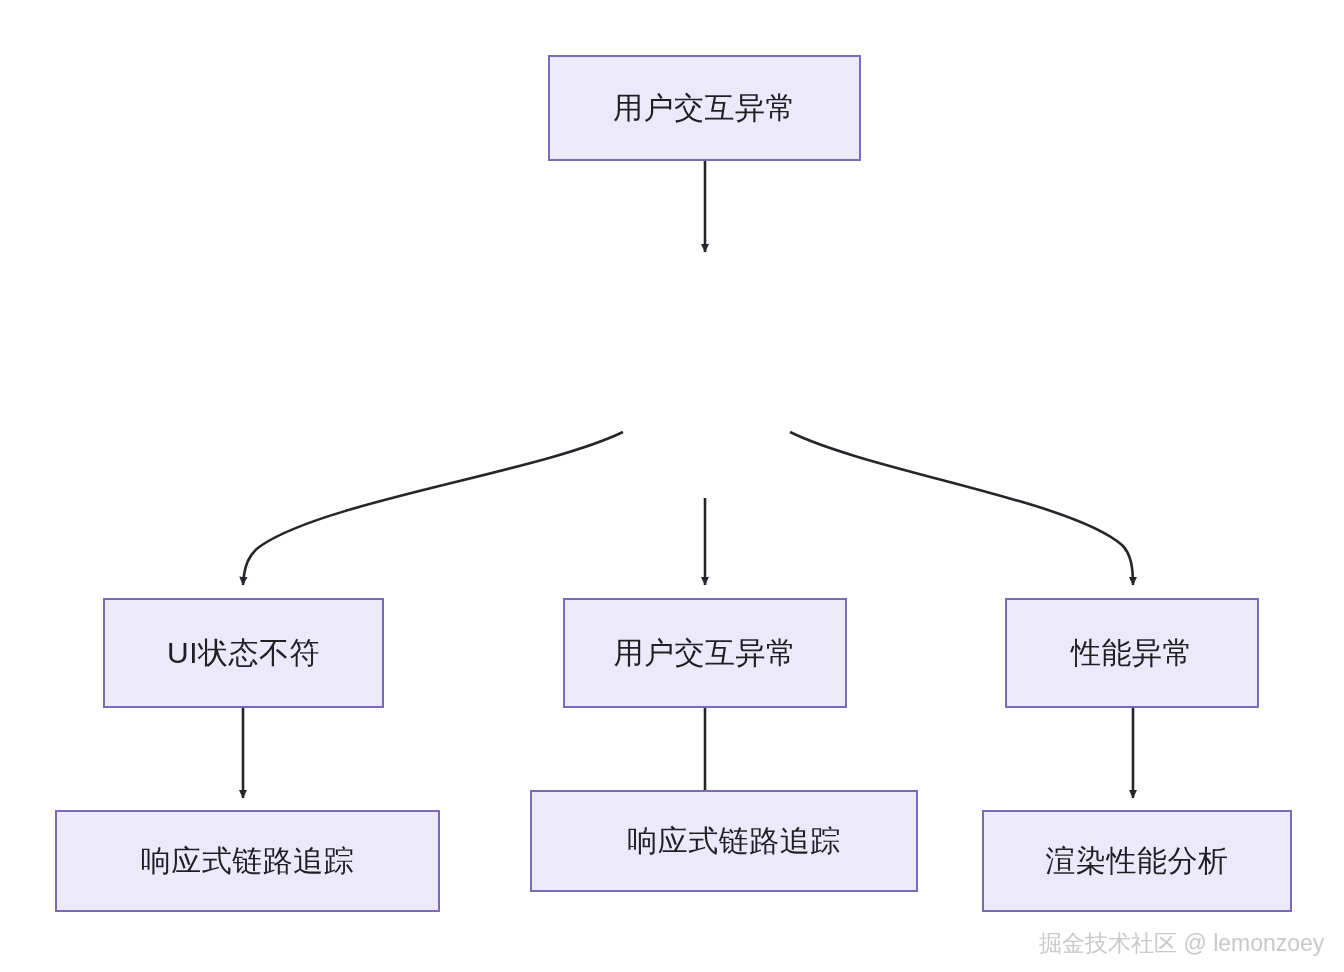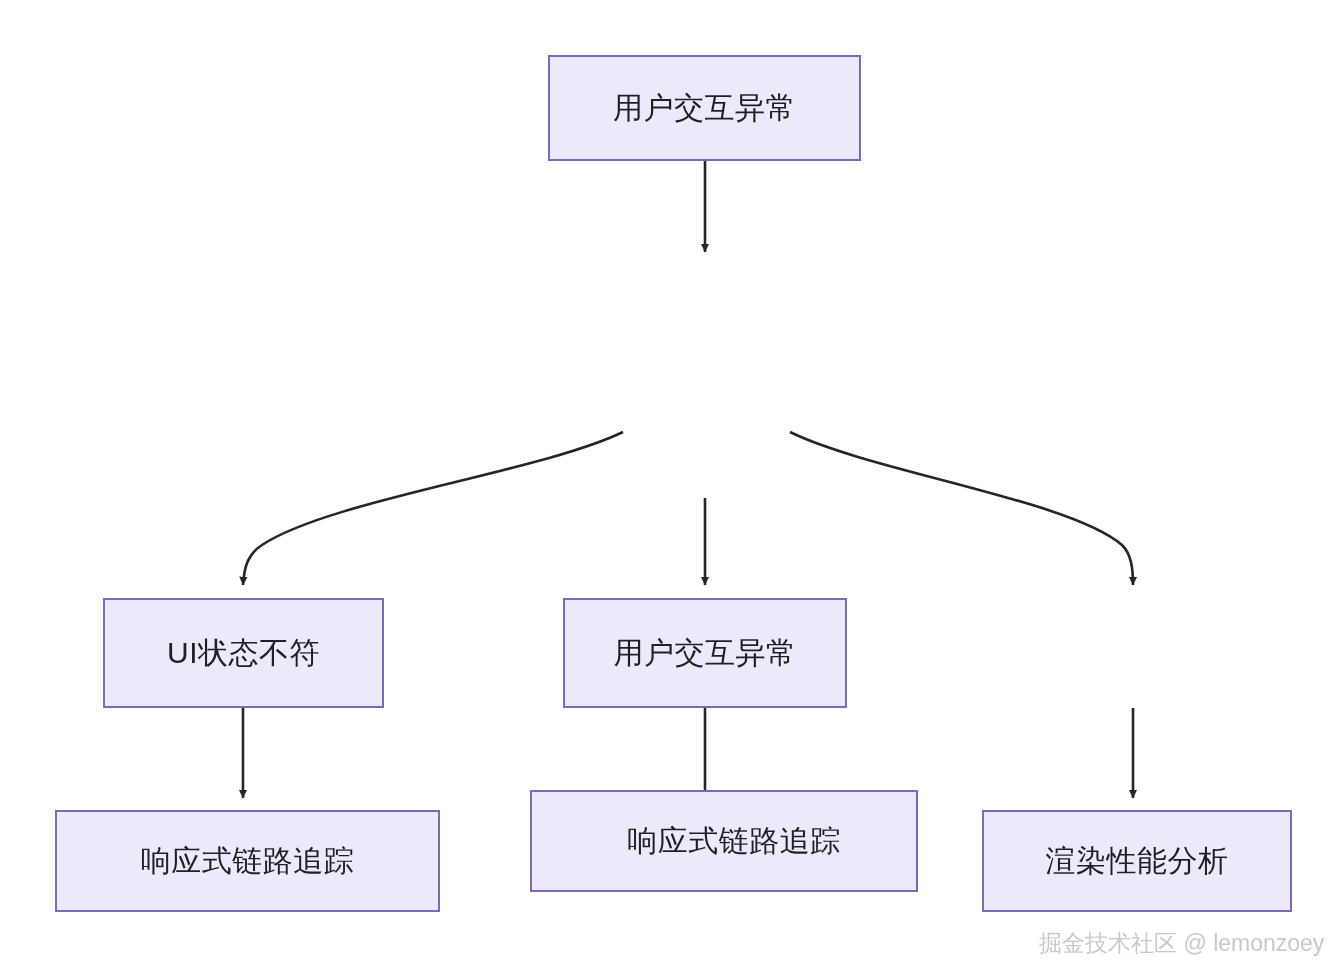--- a/index.html
+++ b/index.html
@@ -108,20 +108,23 @@
 
 
   <div class="node" style="left:103px; top:598px; width:281px; height:110px;justify-content:center;">
     <span class="node-label">UI状态不符</span>
   </div>
 
   <div class="node" style="left:563px; top:598px; width:284px; height:110px;">
     <span class="node-label">用户交互异常</span>
   </div>
 
+  <div class="node" style="left:1005px; top:598px; width:254px; height:110px;">
+    <span class="node-label">性能异常</span>
+  </div>
 
   <div class="node" style="left:55px; top:810px; width:385px; height:102px;">
     <span class="node-label">响应式链路追踪</span>
   </div>
 
   <div class="node" style="left:530px; top:790px; width:388px; height:102px;padding-left:20px;">
     <span class="node-label">响应式链路追踪</span>
   </div>
 
   <div class="node" style="left:982px; top:810px; width:310px; height:102px;">

